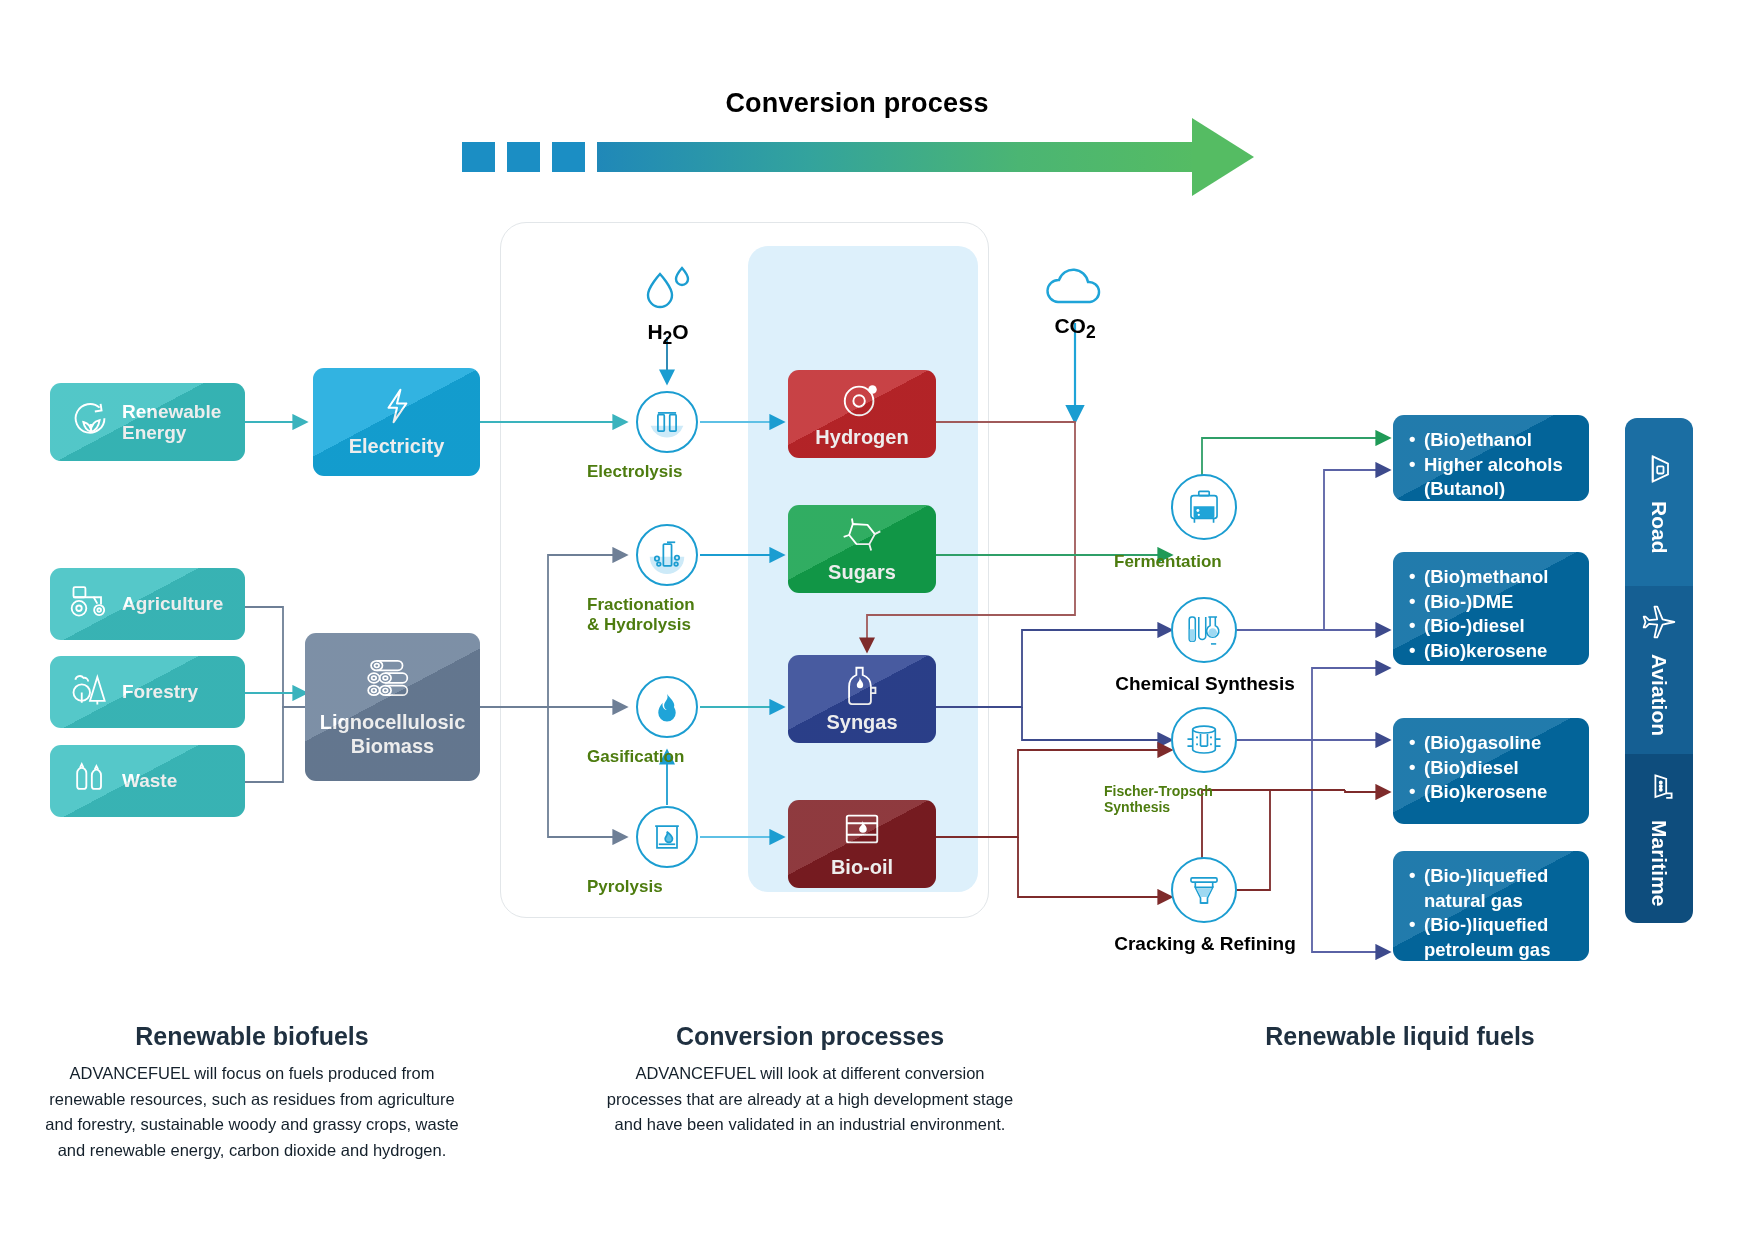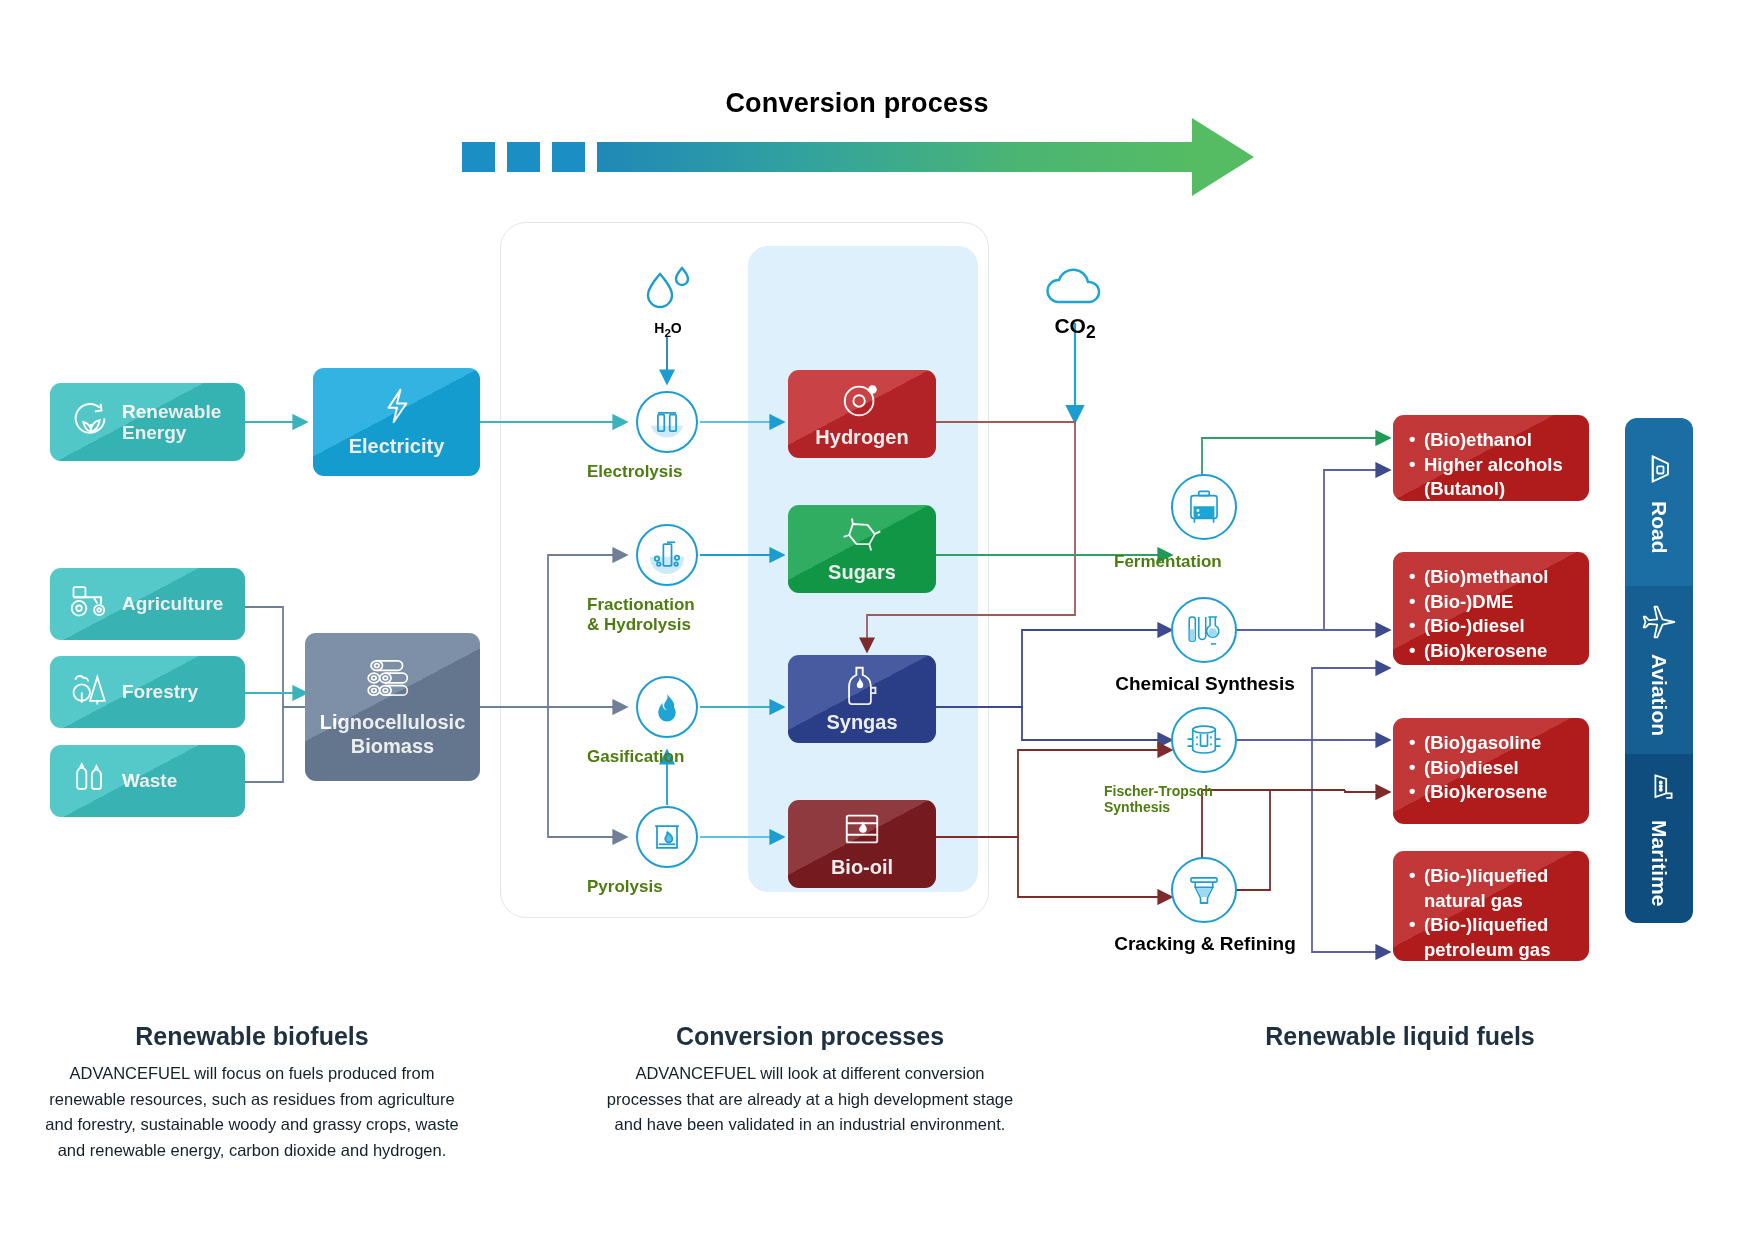--- a/index.html
+++ b/index.html
@@ -30,21 +30,21 @@
   .prod{width:148px;height:88px;flex-direction:column;justify-content:center;
         align-items:center;font-size:20px;}
   .prod .ic{width:44px;height:44px;margin-bottom:3px;}
   
   .proc{position:absolute;width:62px;height:62px;border:2.5px solid #1b9dd1;
         border-radius:50%;box-sizing:border-box;display:flex;align-items:center;
         justify-content:center;background:#fff;}
   .proc-lbl{position:absolute;text-align:left;font-size:17px;font-weight:bold;
         color:#4d7c0f;line-height:1.15;}
   
-  .fuel{position:absolute;background:#b91c1c;border-radius:11px;color:#fff;
+  .fuel{position:absolute;background:#0369a1;border-radius:11px;color:#fff;
         font-weight:bold;font-size:18.5px;line-height:1.33;padding:13px 14px 13px 16px;
         box-sizing:border-box;width:196px;overflow:hidden;}
   .fuel .sheen{position:absolute;inset:0;
         background:linear-gradient(152deg,rgba(255,255,255,.12) 0 45%,rgba(0,0,0,.05) 45% 100%);}
   .fuel ul{margin:0;padding:0;list-style:none;position:relative;}
   .fuel li{position:relative;padding-left:15px;}
   .fuel li:before{content:"\2022";position:absolute;left:0;top:-1px;}
   
   #sector-bar{position:absolute;left:1625px;top:418px;width:68px;height:505px;
         border-radius:12px;overflow:hidden;}
@@ -242,21 +242,21 @@
   <span>Lignocellulosic<br>Biomass</span>
 </div>
 
 <div class="abs" style="left:630px;top:258px;width:76px;text-align:center;">
   <span>
     <svg viewBox="0 0 60 56" width="60" height="56" fill="none" stroke="#1b9dd1" stroke-width="2.4">
       <path d="M22 16c0 0-12 13-12 21a12 12 0 0 0 24 0c0-8-12-21-12-21z"></path>
       <path d="M44 10c0 0-6 7-6 11a6 6 0 0 0 12 0c0-4-6-11-6-11z"></path>
     </svg>
   </span>
-  <div style="font-size:14px;font-weight:bold;color:#000;margin-top:2px;">H<sub>2</sub>O</div>
+  <div style="font-size:21px;font-weight:bold;color:#000;margin-top:2px;">H<sub>2</sub>O</div>
 </div>
 
 <div class="abs" style="left:1035px;top:262px;width:80px;text-align:center;">
   <span>
     <svg viewBox="0 0 66 46" width="66" height="46" fill="none" stroke="#1fa4d8" stroke-width="2.4">
       <path d="M16 40a11 11 0 0 1 1-22 15 15 0 0 1 29 2 10 10 0 0 1 2 20z"></path>
     </svg>
   </span>
   <div style="font-size:21px;font-weight:bold;color:#000;margin-top:2px;">CO<sub>2</sub></div>
 </div>

